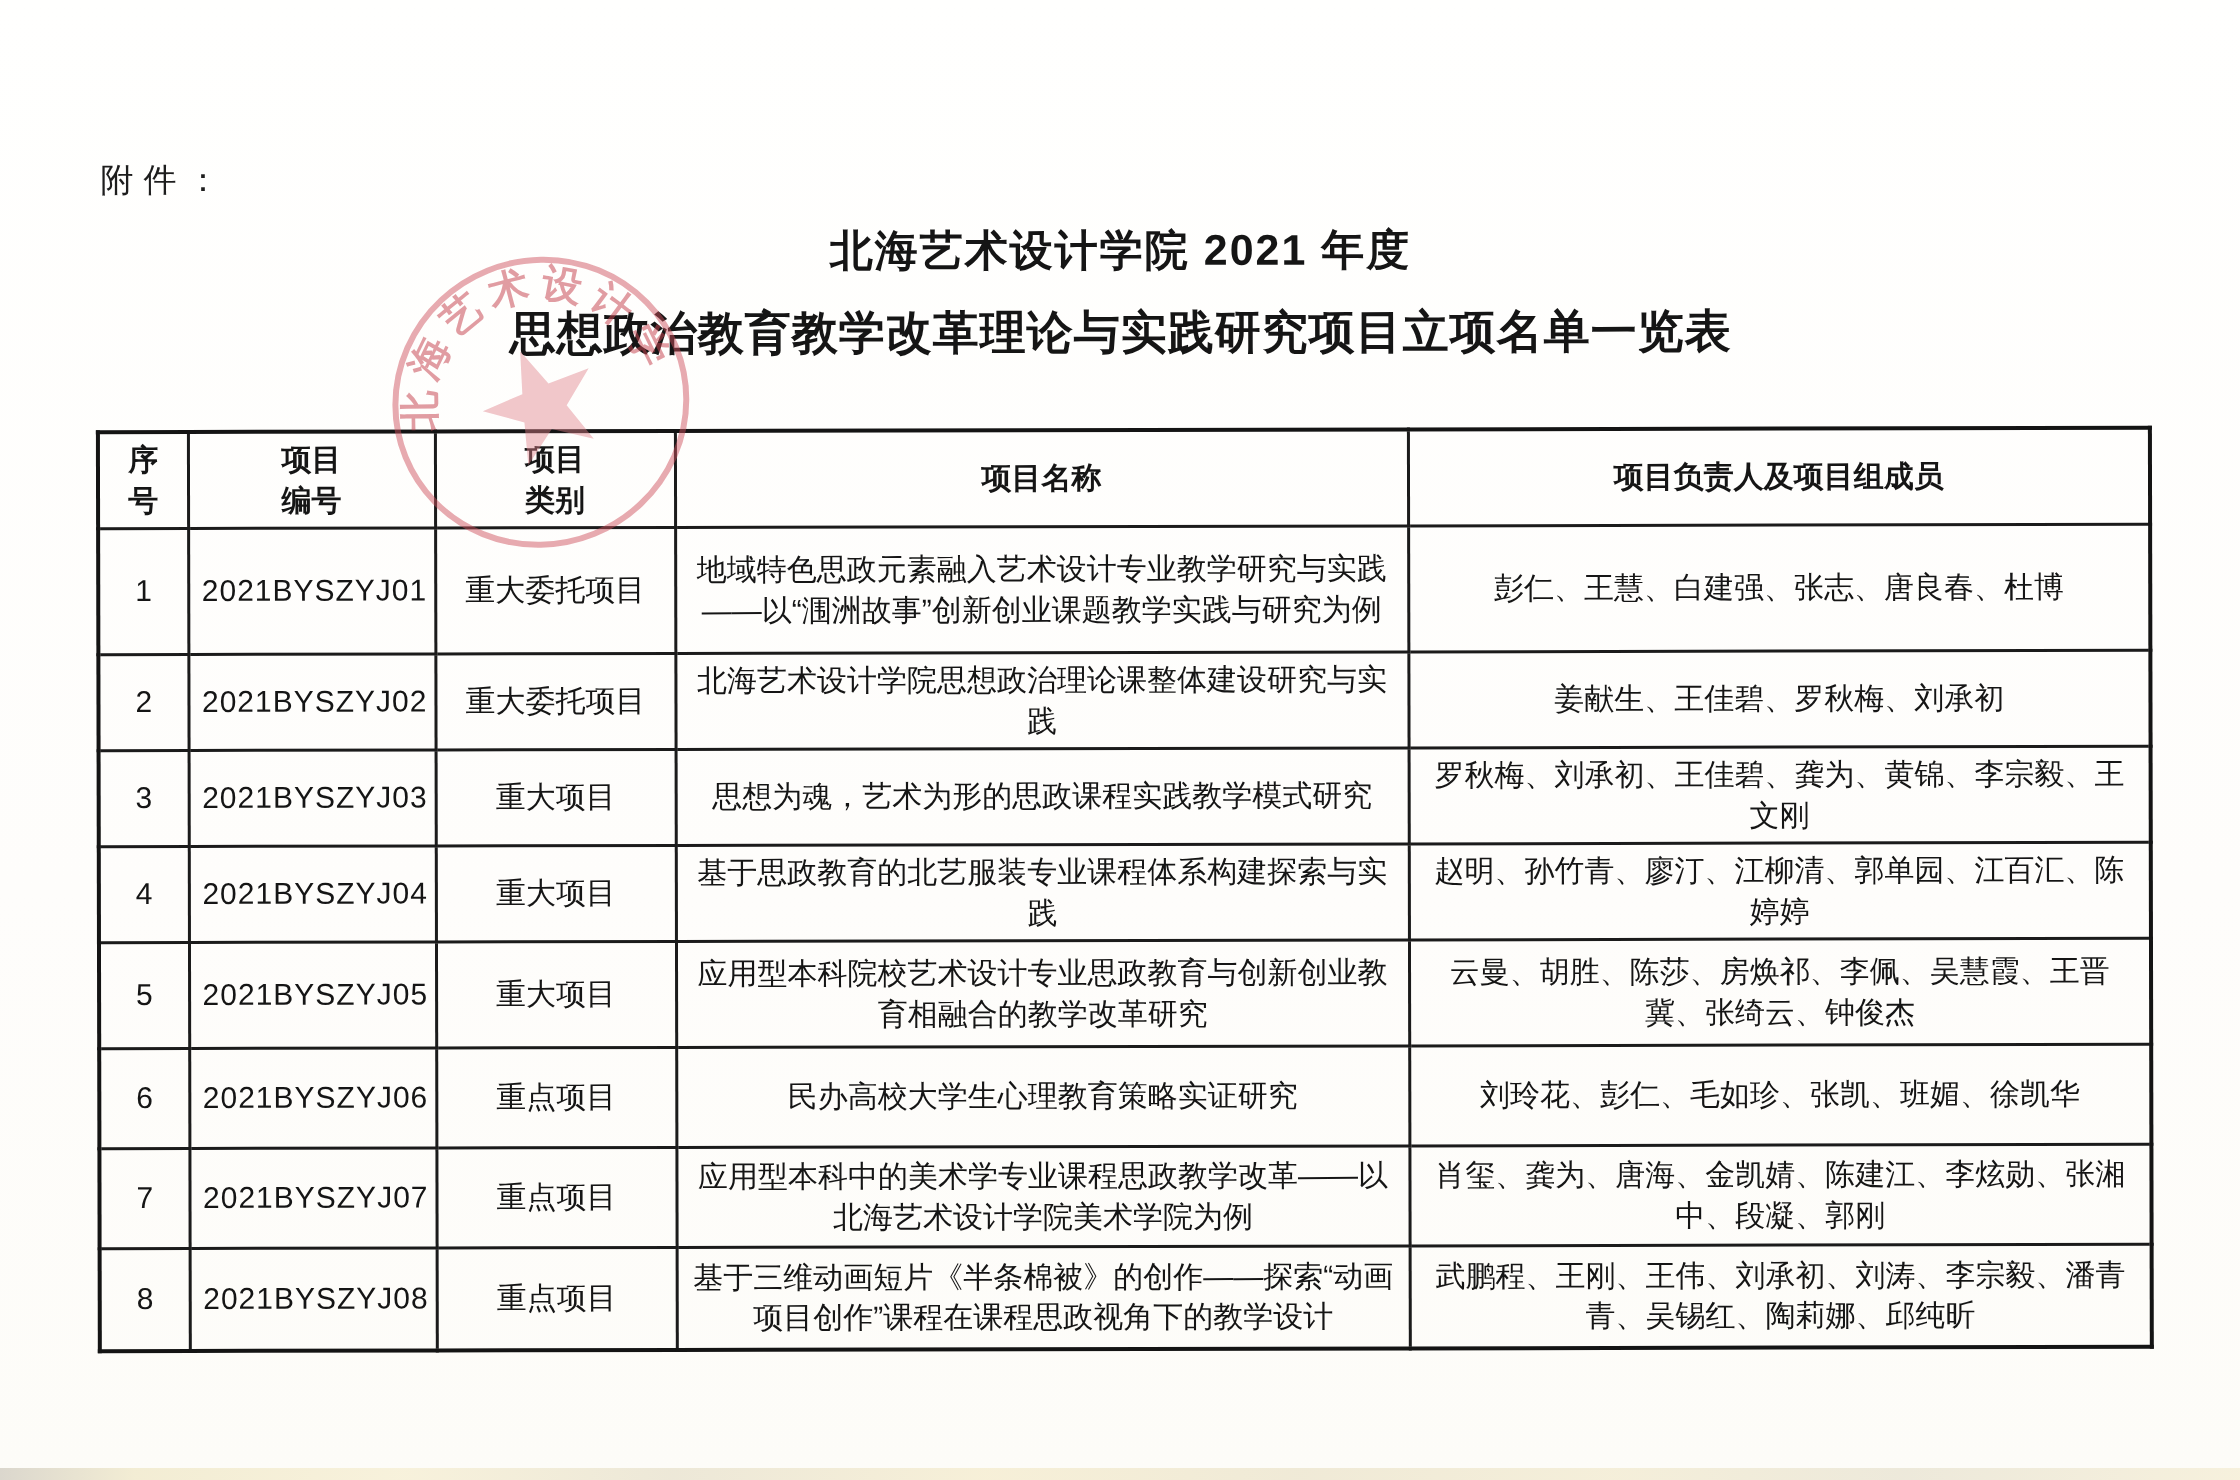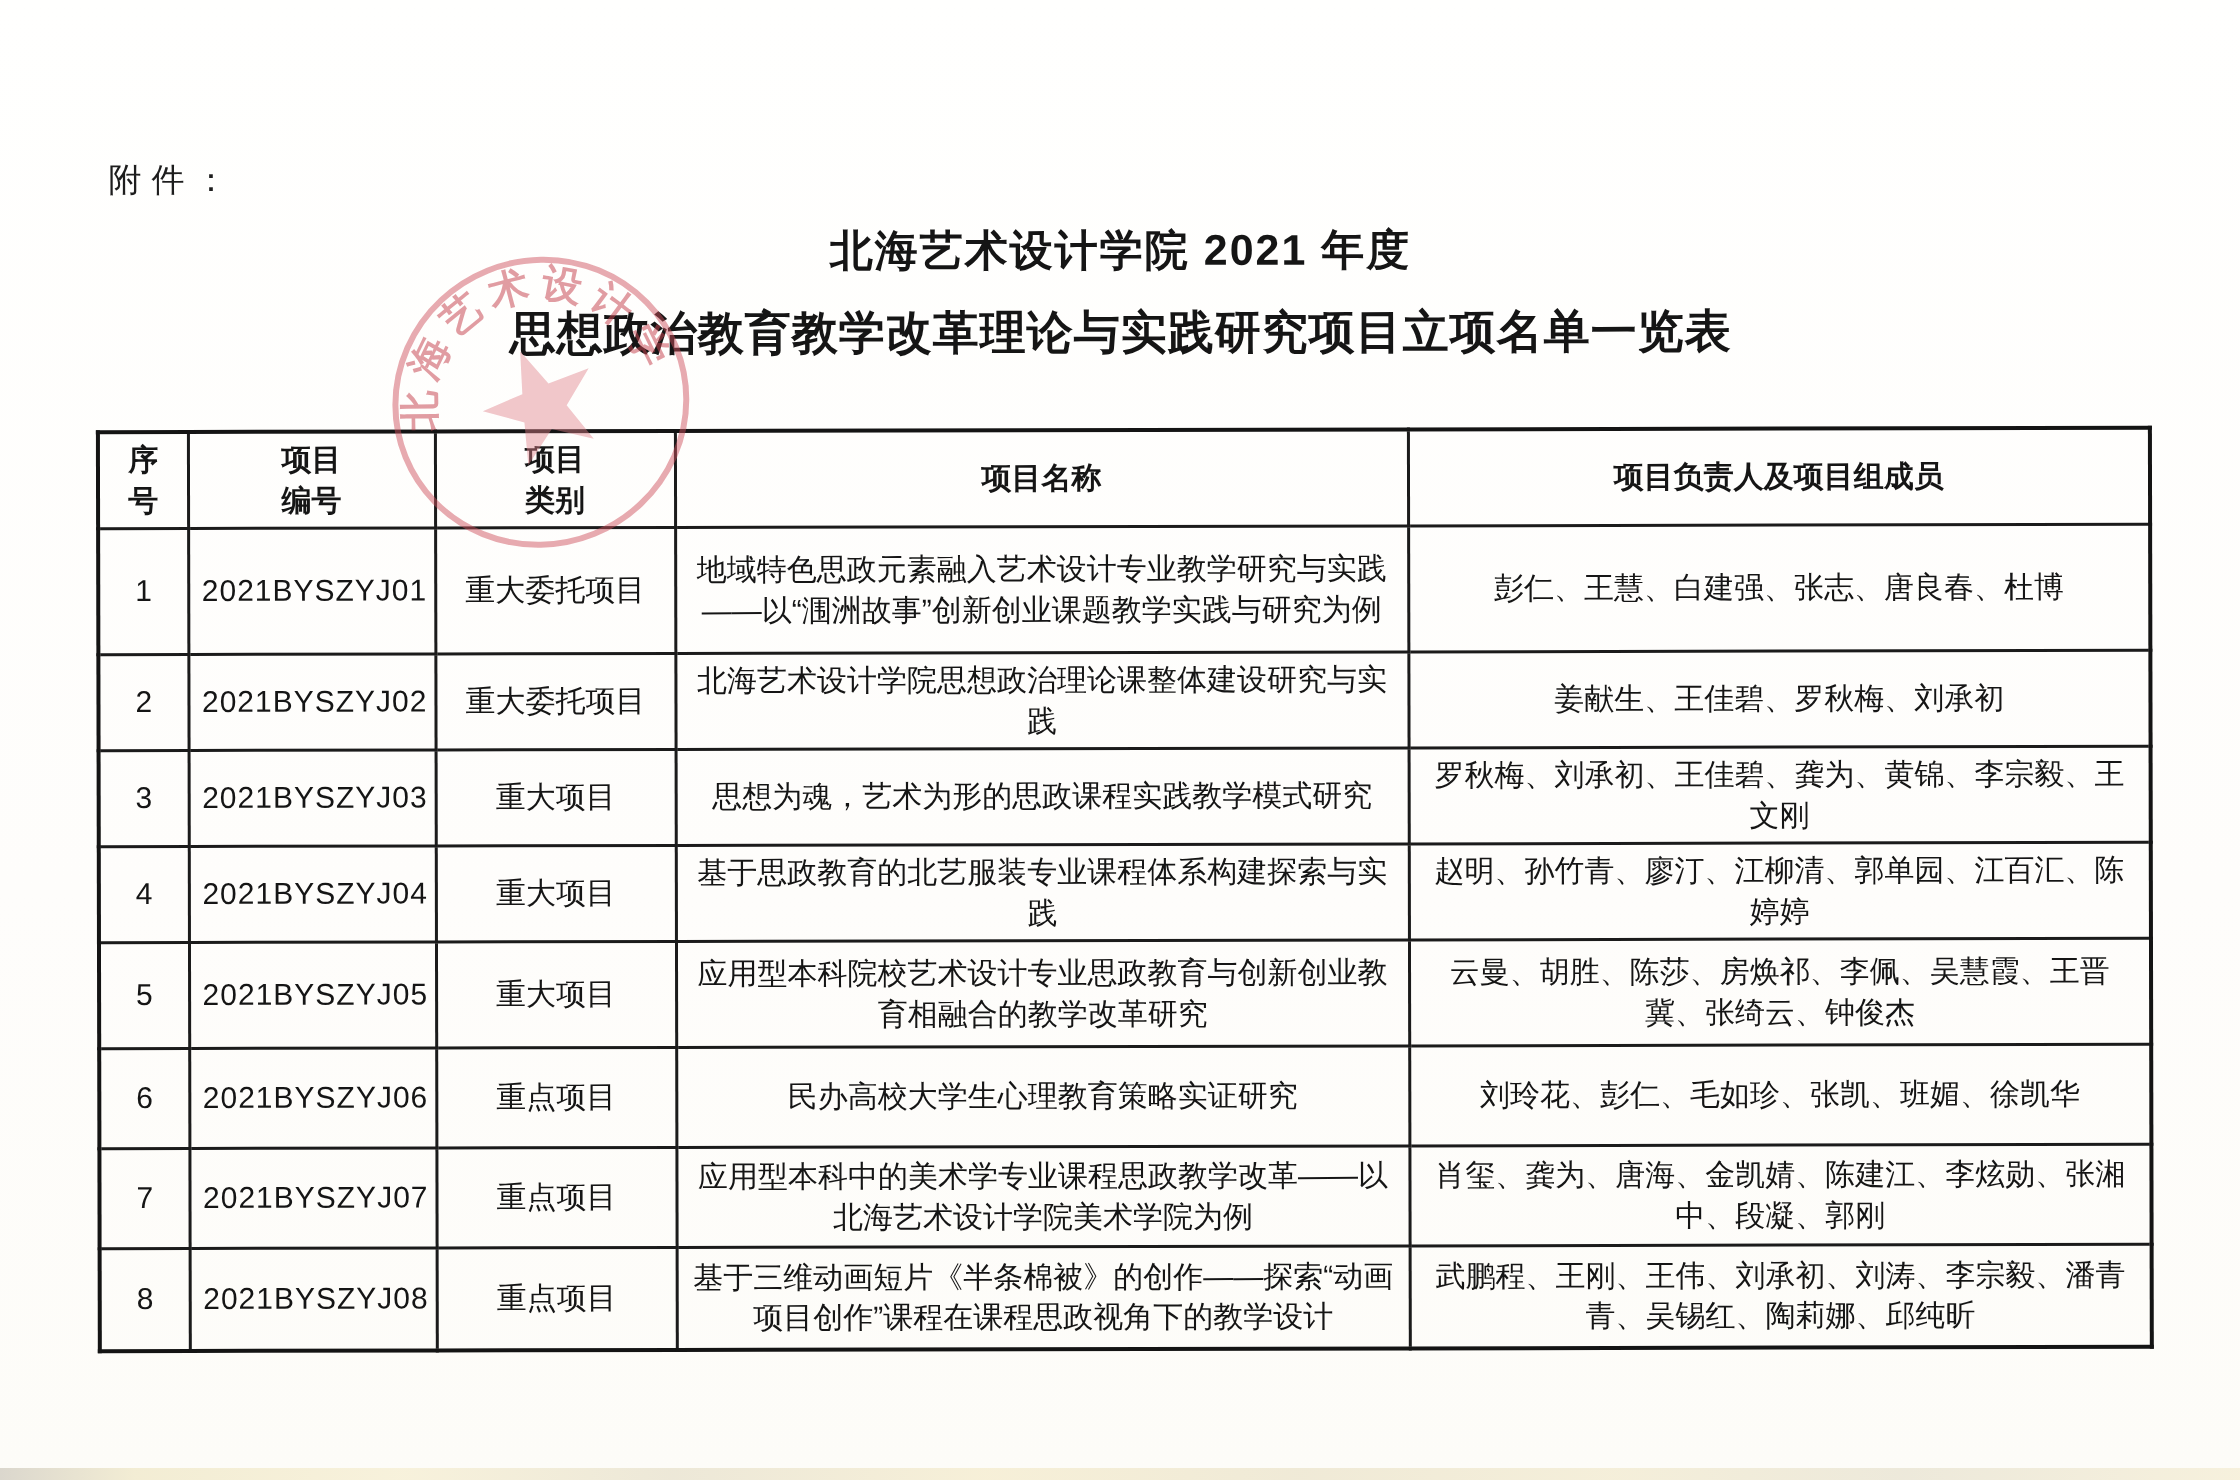--- a/index.html
+++ b/index.html
@@ -11,21 +11,21 @@
   }
   .page {
     position: relative;
     width: 2240px; height: 1480px;
     background: linear-gradient(180deg, #fffffe 0%, #fefdfb 60%, #fdfcf8 100%);
     overflow: hidden;
   }
   .content { position: absolute; left: 0; top: 0; width: 2240px; transform: rotate(-0.12deg); }
 
   .attachment-label {
-    position: absolute; left: 108px; top: 156px;
+    position: absolute; left: 100px; top: 156px;
     font-size: 33px; letter-spacing: 10px; color: #1d1d1d;
   }
 
   .title-block { position: absolute; left: 0; top: 222px; width: 2240px; text-align: center; }
   .title-line1 { font-size: 43px; font-weight: bold; letter-spacing: 2px; }
   .title-line2 { font-size: 46px; font-weight: bold; letter-spacing: 1px; margin-top: 22px; }
 
   .seal {
     position: absolute; left: 384px; top: 250px;
     width: 312px; height: 302px;

